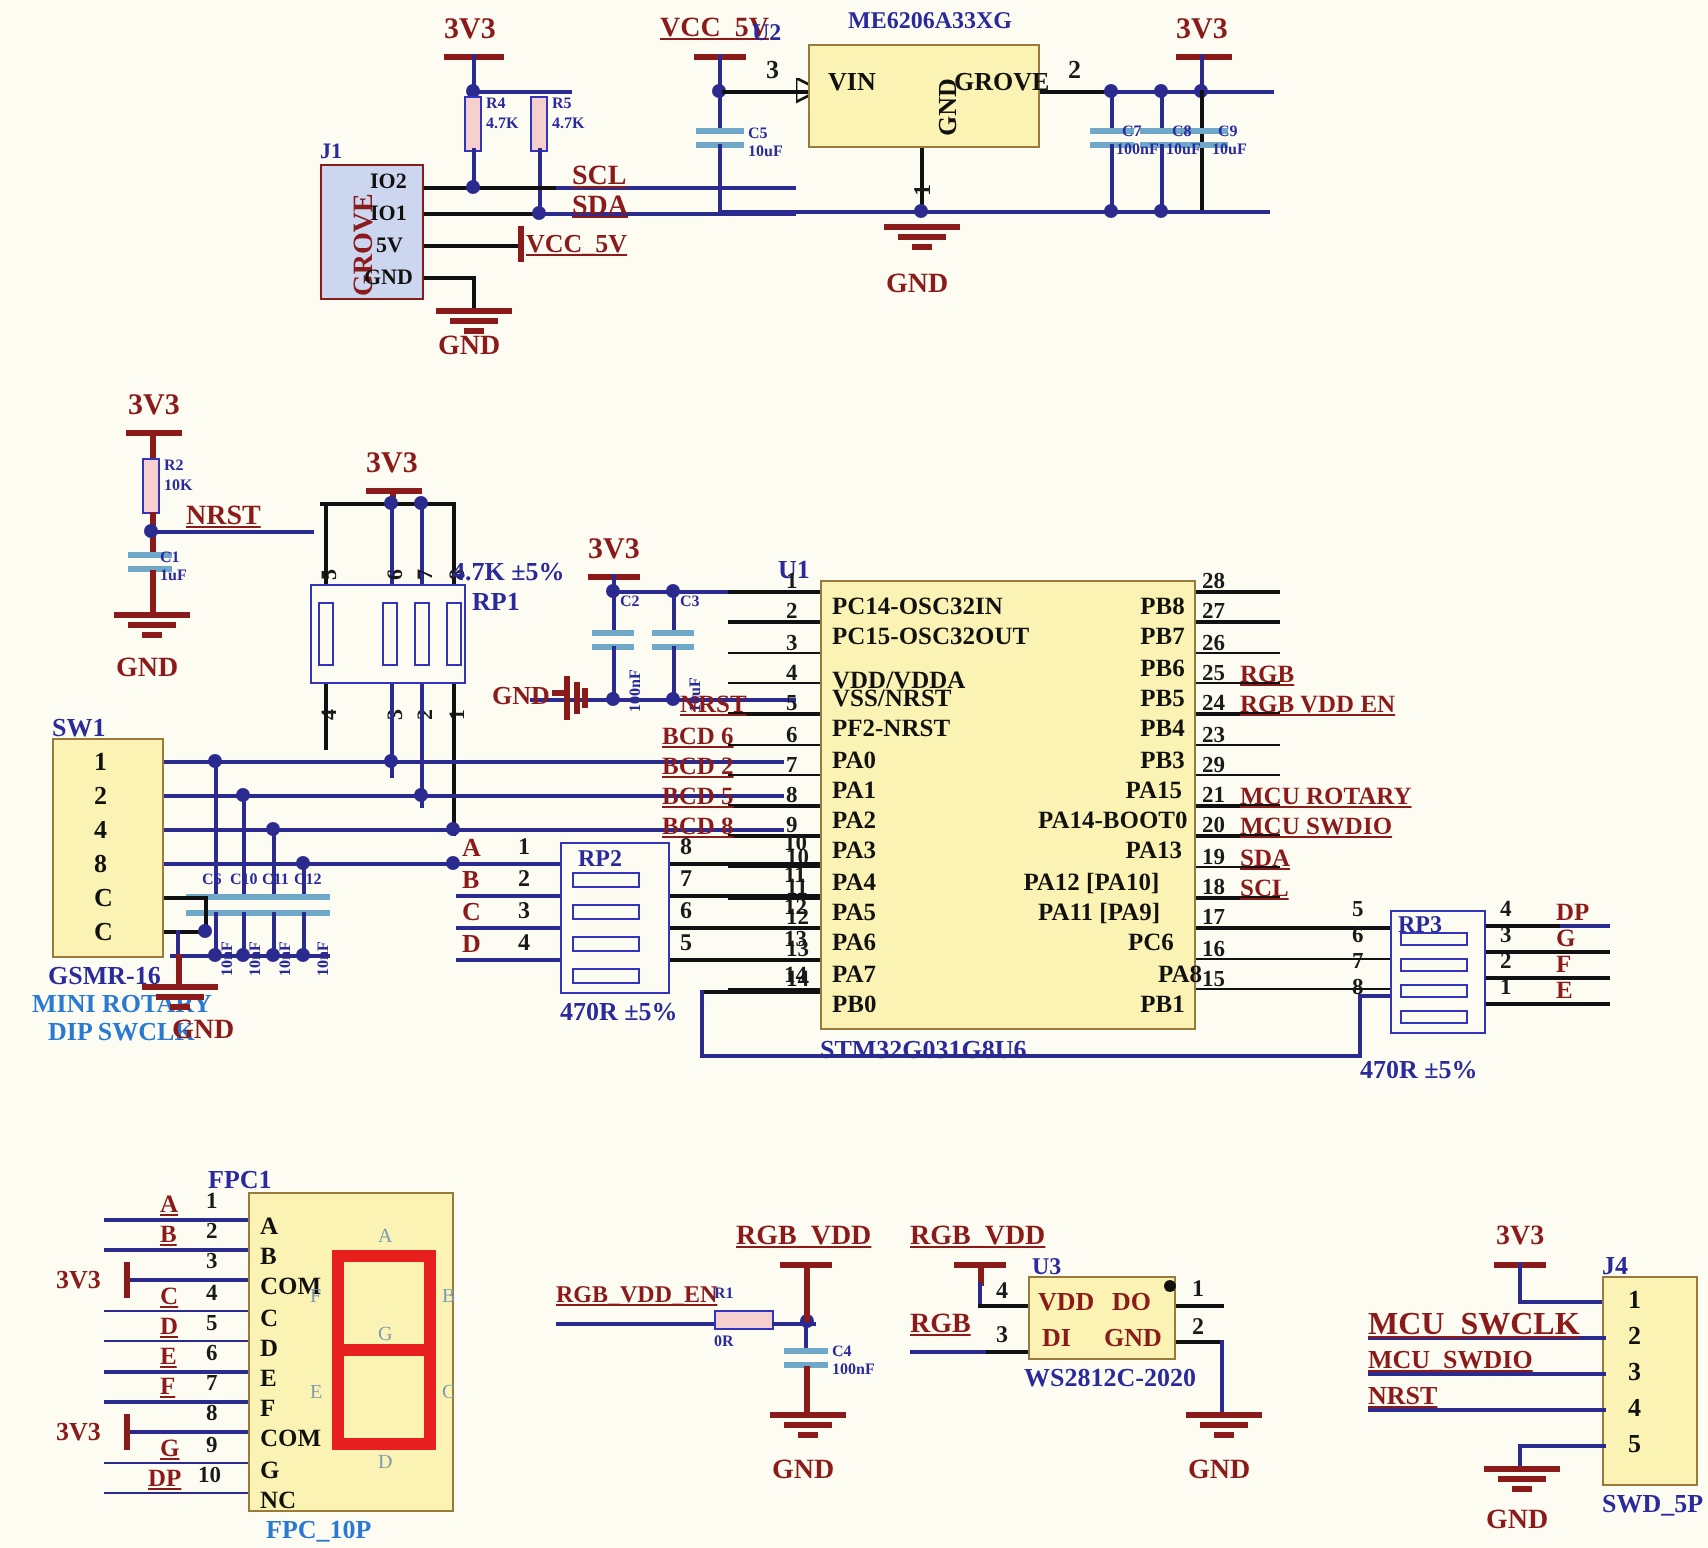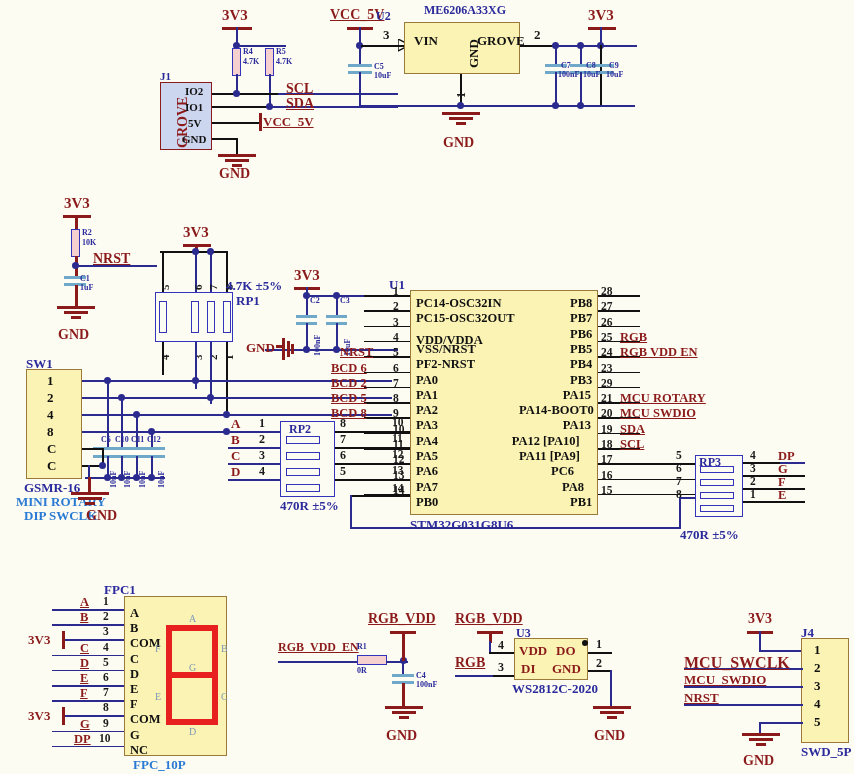--- a/index.html
+++ b/index.html
@@ -397,24 +397,24 @@
       <div class="w wk wh" style="left:598px;top:417.4px;width:42px;"></div>
       <div class="lbl net ul" style="left:620px;top:407.4px;font-size:12.5px;">MCU SWDIO</div>
       <div class="lbl blk" style="left:511.7px;top:434.70000000000005px;font-size:12.5px;font-weight:bold;">PA12 [PA10]</div>
       <div class="lbl pin" style="left:601px;top:423.70000000000005px;font-size:11.5px;">19</div>
       <div class="w wk wh" style="left:598px;top:432.70000000000005px;width:42px;"></div>
       <div class="lbl net ul" style="left:620px;top:422.70000000000005px;font-size:12.5px;">SDA</div>
       <div class="lbl blk" style="left:519px;top:450px;font-size:12.5px;font-weight:bold;">PA11 [PA9]</div>
       <div class="lbl pin" style="left:601px;top:439px;font-size:11.5px;">18</div>
       <div class="w wk wh" style="left:598px;top:448px;width:42px;"></div>
       <div class="lbl net ul" style="left:620px;top:438px;font-size:12.5px;">SCL</div>
-      <div class="lbl blk" style="left:551px;top:465.3px;font-size:12.5px;font-weight:bold;">PC6</div>
+      <div class="lbl blk" style="left:564px;top:465.3px;font-size:12.5px;font-weight:bold;">PC6</div>
       <div class="lbl pin" style="left:601px;top:454.3px;font-size:11.5px;">17</div>
       <div class="w wk wh" style="left:598px;top:463.3px;width:100px;"></div>
-      <div class="lbl blk" style="left:562px;top:480.6px;font-size:12.5px;font-weight:bold;">PA8</div>
+      <div class="lbl blk" style="left:579px;top:480.6px;font-size:12.5px;font-weight:bold;">PA8</div>
       <div class="lbl pin" style="left:601px;top:469.6px;font-size:11.5px;">16</div>
       <div class="w wk wh" style="left:598px;top:478.6px;width:100px;"></div>
       <div class="lbl blk" style="left:570.1px;top:495.9px;font-size:12.5px;font-weight:bold;">PB1</div>
       <div class="lbl pin" style="left:601px;top:484.9px;font-size:11.5px;">15</div>
       <div class="w wk wh" style="left:598px;top:493.9px;width:100px;"></div>
     </div>
 
   <div class="boxblue" style="left:280px;top:421px;width:55px;height:76px;"></div>
   <div class="lbl ref" style="left:289px;top:423px;font-size:12px;">RP2</div>
   <div class="rpbar" style="left:286px;top:436px;width:34px;height:8px;"></div>

